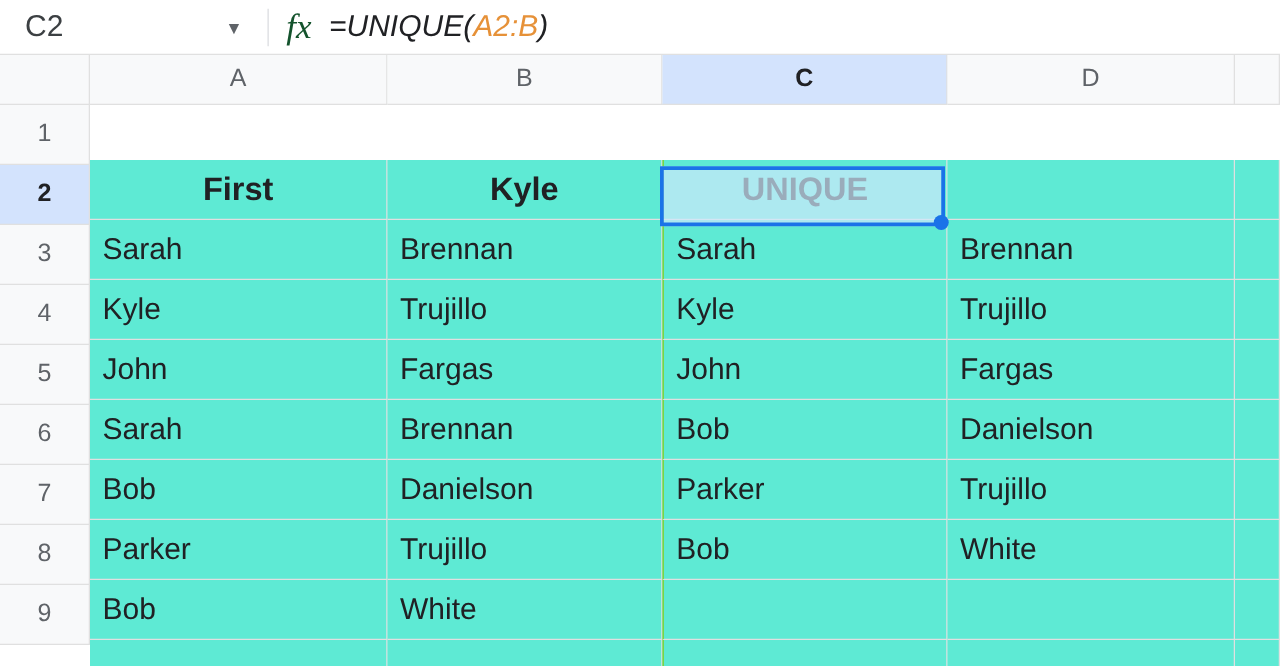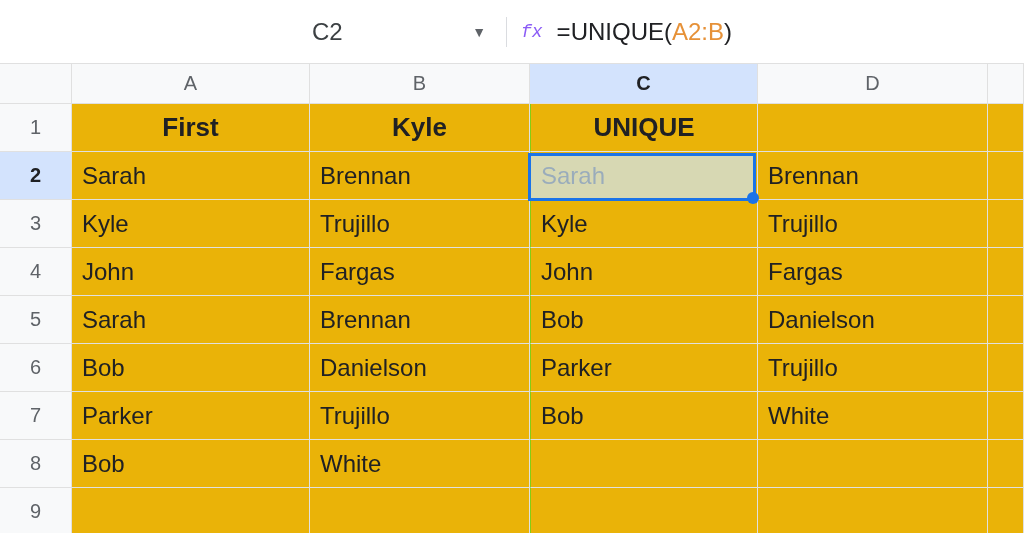--- a/index.html
+++ b/index.html
@@ -8,24 +8,23 @@
     font-family: Arial, Helvetica, sans-serif;
     background: #fff;
     width: 1024px;
     height: 533px;
     overflow: hidden;
     color: #202124;
   }
   .formula-bar {
     display: flex;
     align-items: center;
-    height: 64px;
+    height: 44px;
     border-bottom: 1px solid #e0e0e0;
     padding-left: 10px;
-    justify-content: center;
   }
   .name-box {
     display: flex;
     align-items: center;
     justify-content: space-between;
     width: 190px;
     height: 48px;
     padding: 0 6px 0 10px;
     font-size: 24px;
     color: #3c4043;
@@ -35,29 +34,30 @@
     color: #5f6368;
   }
   .divider {
     width: 1px;
     height: 30px;
     background: #dadce0;
     margin: 0 14px;
   }
   .fx {
     font-style: italic;
-    font-family: Liberation Mono, monospace;
-    font-size: 18px;
-    color: #8b5cf6;
+    font-family: Liberation Serif, serif;
+    font-size: 28px;
+    color: #14532d;
     margin-right: 14px;
   }
   .formula-text {
     font-size: 24px;
     font-family: Arial, sans-serif;
     white-space: pre;
+    font-style: italic;
   }
   .formula-text .orange { color: #E69138; }
   .sheet {
     display: flex;
     flex-direction: column;
   }
   .col-headers {
     display: flex;
     height: 40px;
     border-bottom: 1px solid #e0e0e0;
@@ -106,23 +106,24 @@
   }
   .cell {
     height: 48px;
     display: flex;
     align-items: center;
     padding: 0 10px;
     font-size: 24px;
     color: #202124;
     border-right: 1px solid #e0e0e0;
     border-bottom: 1px solid #e0e0e0;
-    background: #eab308;
+    background: #5eead4;
     position: relative;
     overflow: visible;
+    margin-top: 44px;
   }
   .cell.hdr {
     font-weight: 700;
     justify-content: center;
     font-size: 26px;
   }
   .cell.colC-border { border-left: 1px solid #84cc16; }
   .wA { width: 238px; }
   .wB { width: 220px; }
   .wC { width: 228px; }

